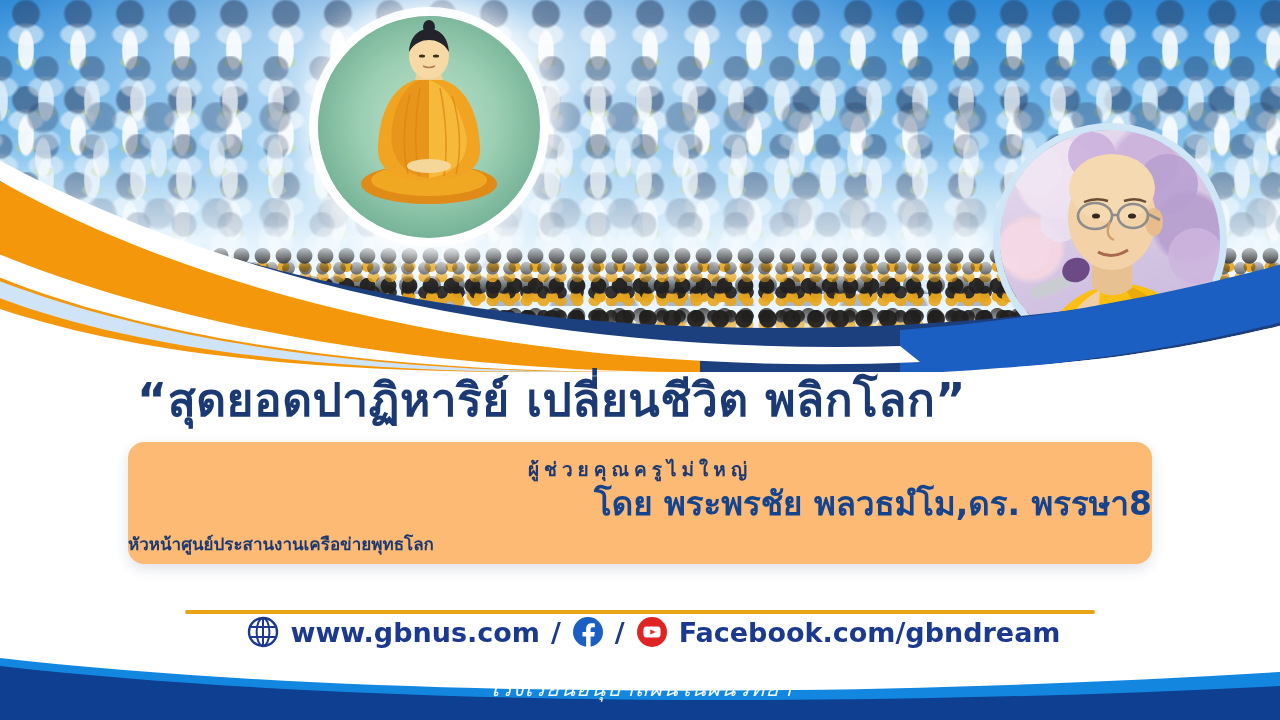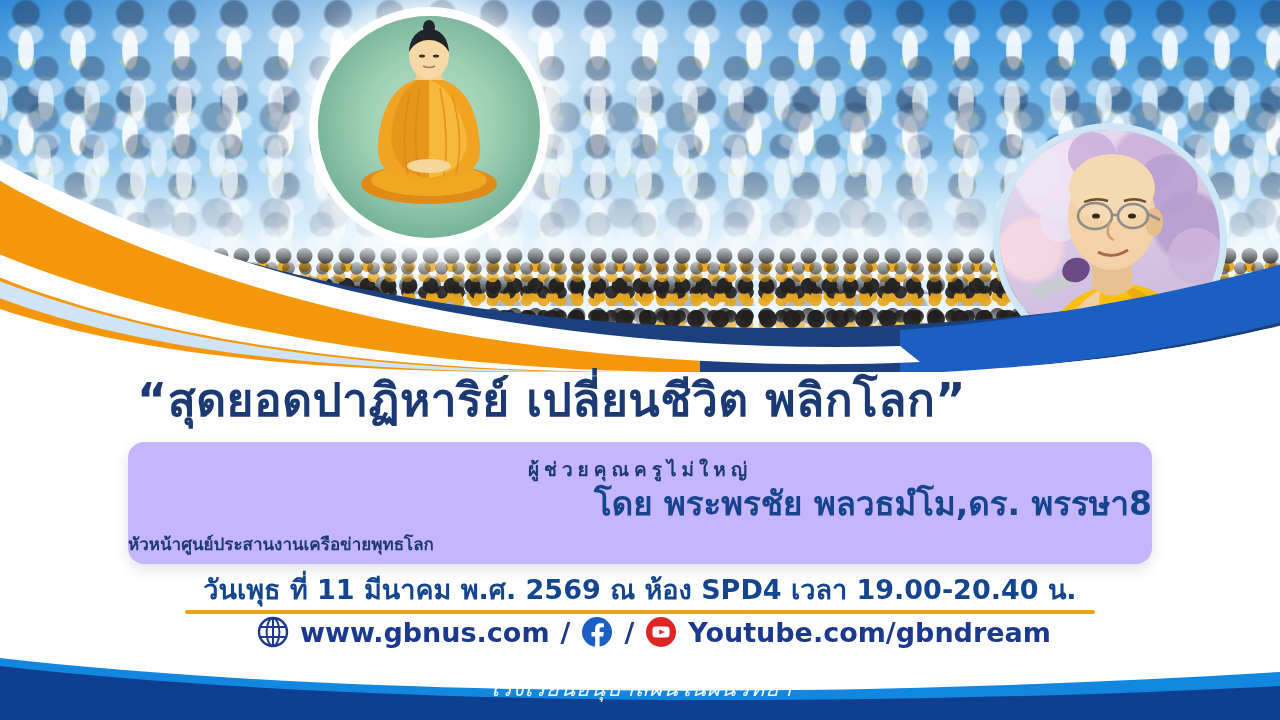--- a/index.html
+++ b/index.html
@@ -94,21 +94,21 @@
     color:#1b3a73;
     font-family:"DejaVu Sans","Liberation Sans",sans-serif;
     font-weight:700;font-size:46px;line-height:56px;letter-spacing:.5px;
     text-shadow:0 1px 0 rgba(255,255,255,.65);
     white-space:nowrap;
   }
 
   
   .card{
     position:absolute;left:128px;top:442px;width:1024px;height:122px;
-    background:#c4b5fd;border-radius:16px;
+    background:#fdba74;border-radius:16px;
     box-shadow:0 5px 14px rgba(30,50,80,.14);
   }
   .card .line1{
     position:absolute;left:0;top:12px;width:100%;text-align:center;
     color:#1b3a73;font-size:19px;font-weight:700;letter-spacing:5px;
   }
   .card .line2{
     position:absolute;left:0;top:42px;width:100%;text-align:right;
     color:#15448f;font-size:33px;font-weight:700;line-height:40px;
   }
@@ -272,21 +272,20 @@
   </div>
 
   <div class="title">“สุดยอดปาฏิหาริย์ เปลี่ยนชีวิต พลิกโลก”</div>
 
   <div class="card">
     <div class="line1">ผู้ช่วยคุณครูไม่ใหญ่</div>
     <div class="line2">โดย พระพรชัย พลวธมํโม,ดร. พรรษา8</div>
     <div class="line3">หัวหน้าศูนย์ประสานงานเครือข่ายพุทธโลก</div>
   </div>
 
-  <div class="dateline">วันเพุธ ที่ 11 มีนาคม พ.ศ. 2569 ณ ห้อง SPD4 เวลา 19.00-20.40 น.</div>
 
   <div class="rule"></div>
 
   <div class="links">
 
     <span class="ic">
       <svg width="32" height="32" viewBox="0 0 32 32" aria-hidden="true">
         <circle cx="16" cy="16" r="14" fill="none" stroke="#1b3a8f" stroke-width="2.4"></circle>
         <ellipse cx="16" cy="16" rx="6.4" ry="14" fill="none" stroke="#1b3a8f" stroke-width="2"></ellipse>
         <path d="M2.6 11 H29.4 M2.6 21 H29.4 M16 2 V30" fill="none" stroke="#1b3a8f" stroke-width="2"></path>
@@ -305,21 +304,21 @@
 
     <span class="sep">/</span>
 
     <span class="ic">
       <svg width="32" height="32" viewBox="0 0 32 32" aria-hidden="true">
         <circle cx="16" cy="16" r="15" fill="#e02424"></circle>
         <rect x="7.5" y="10.5" width="17" height="11" rx="3" fill="#ffffff"></rect>
         <path d="M14.3 13.6 L19.7 16 L14.3 18.4 Z" fill="#e02424"></path>
       </svg>
     </span>
-    <a class="lk" href="#">Youtube.com/gbndream</a>
+    <a class="lk" href="#">Facebook.com/gbndream</a>
   </div>
 
   <svg class="bottomwave" viewBox="0 0 1280 120" preserveAspectRatio="none">
     <path d="M0 58 C 300 92 760 104 1280 72 L1280 120 L0 120 Z" fill="#1387e0"></path>
     <path d="M0 66 C 300 100 760 112 1280 86 L1280 120 L0 120 Z" fill="#0e3f91"></path>
   </svg>
 
   <div class="script">โรงเรียนอนุบาลฝันในฝันวิทยา</div>
 
 </div>

